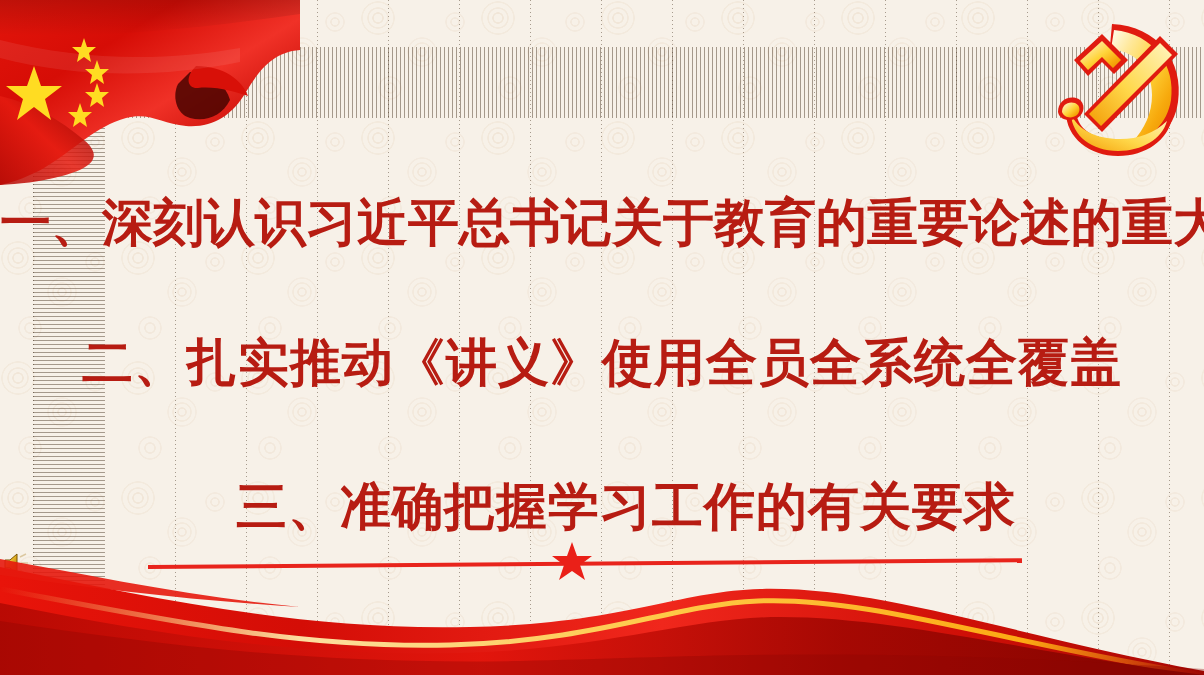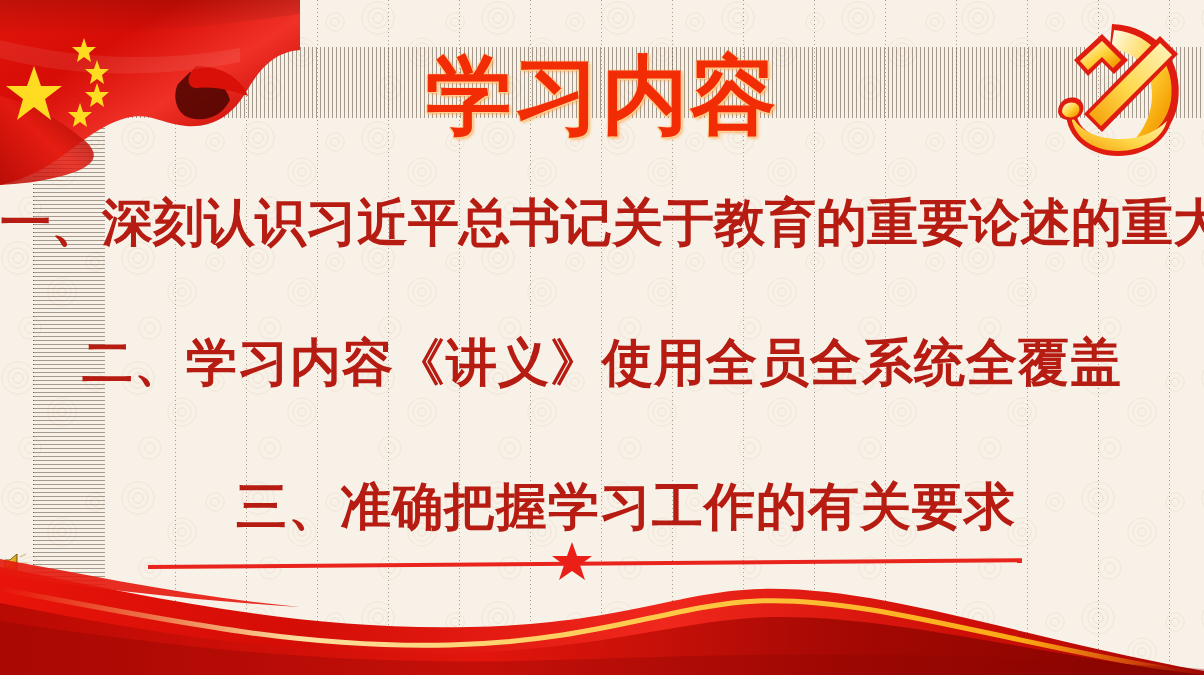--- a/index.html
+++ b/index.html
@@ -239,24 +239,23 @@
                  C106,112 88,120 66,120 C40,120 24,110 22,92 Z" fill="#e01b10"></path>
         <path d="M17,94 C18,116 38,131 64,131 C88,131 108,119 113,101
                  C100,113 85,119 66,119 C42,119 24,110 17,94 Z" fill="url(#goldG2)"></path>
 
         <path d="M4,92 C4,82 12,76 22,78 C30,80 32,90 26,96 C20,102 6,102 4,92 Z" fill="#e01b10"></path>
         <path d="M8,92 C8,85 14,81 21,83 C26,85 27,91 23,95 C18,99 10,98 8,92 Z" fill="url(#goldG)"></path>
       </g>
     </svg>
   </div>
 
-  <div class="title nosel">学习内容</div>
 
   <div class="body-line line-1 nosel">一、深刻认识习近平总书记关于教育的重要论述的重大意义</div>
-  <div class="body-line line-2 nosel">二、学习内容《讲义》使用全员全系统全覆盖</div>
+  <div class="body-line line-2 nosel">二、扎实推动《讲义》使用全员全系统全覆盖</div>
   <div class="body-line line-3 nosel">三、准确把握学习工作的有关要求</div>
 
   <div class="divider"></div>
   <div class="divider-star">
     <svg width="40" height="40" viewBox="0 0 40 40" xmlns="http://www.w3.org/2000/svg">
       <polygon points="20,1 25,15 40,15 28,24 33,39 20,30 7,39 12,24 0,15 15,15" fill="#ea2018"></polygon>
     </svg>
   </div>
 
   <div class="speaker-icon">

